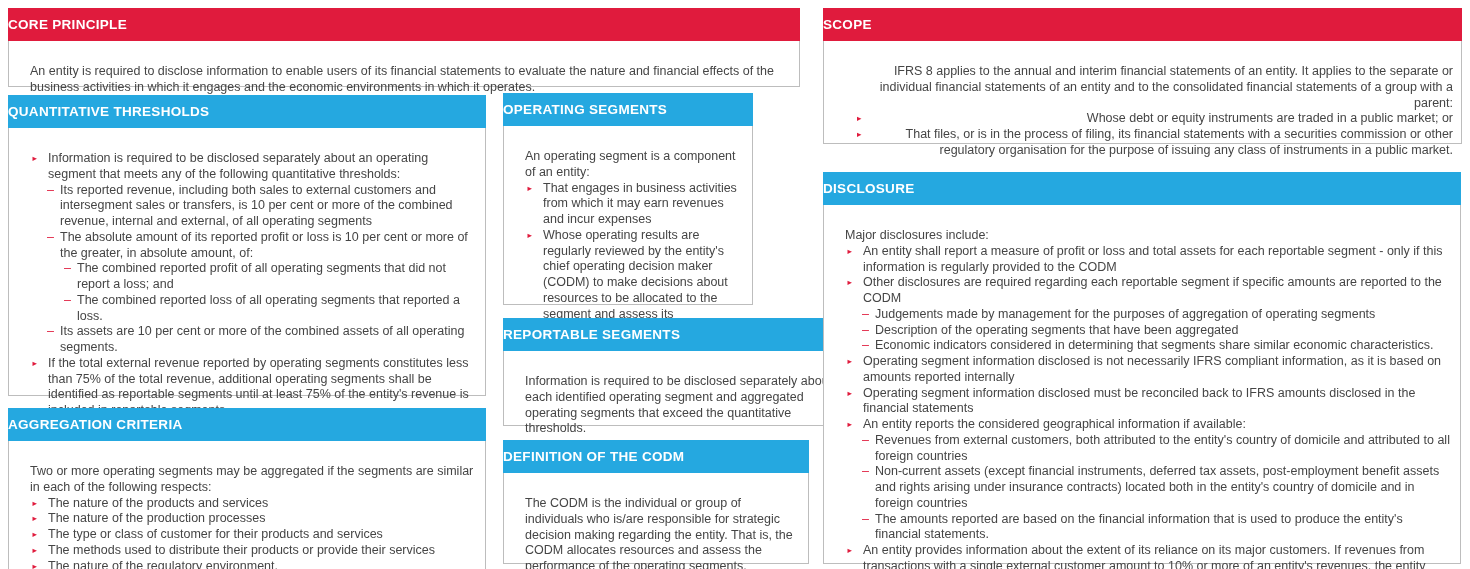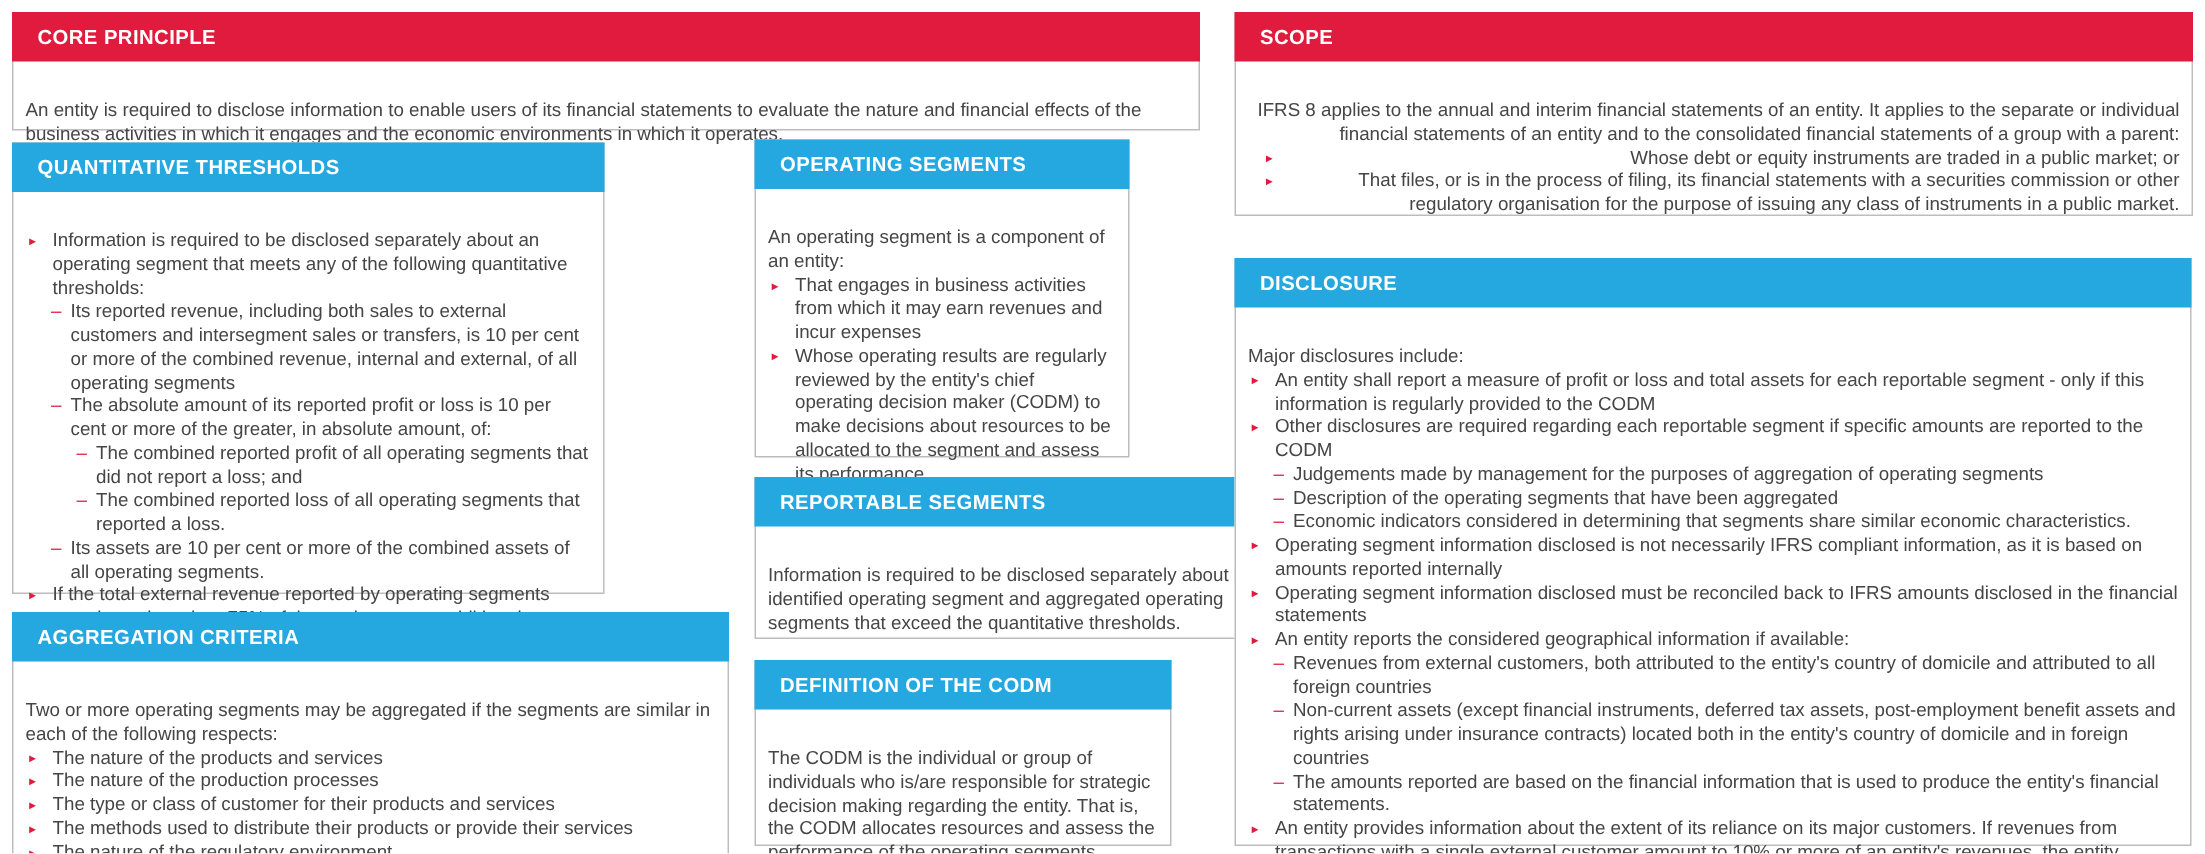--- a/index.html
+++ b/index.html
@@ -1,45 +1,45 @@
 <!DOCTYPE html>
 <html><head>
 <meta charset="utf-8">
 <style>
   * { margin:0; padding:0; box-sizing:border-box; }
   html,body { width:1470px; height:569px; background:#ffffff; overflow:hidden;
               font-family:"Liberation Sans","DejaVu Sans",sans-serif; }
   .board { position:relative; width:1470px; height:569px; background:#ffffff; overflow:hidden; }
 
   .box { position:absolute; background:#ffffff; border:1px solid #bdbdbd; }
-  .hd  { margin:-1px -1px 12px -1px; height:33px; display:flex; align-items:center;
-         padding:0 17px; color:#ffffff; font-weight:bold; font-size:13.5px;
+  .hd  { margin:-1px -1px 0 -1px; height:33px; display:flex; align-items:center;
+         padding:0 0; color:#ffffff; font-weight:bold; font-size:13.5px;
          letter-spacing:0.3px; }
   .hd.red  { background:#e01b3d; }
   .hd.blue { background:#25a8e0; }
 
-  .bd { padding:13px 8px 6px 8px; font-size:12.5px; line-height:1.26; color:#454545; }
+  .bd { padding:23px 8px 6px 8px; font-size:12.5px; line-height:1.26; color:#454545;margin-left:13px; }
 
   .row { display:flex; align-items:flex-start; }
   .row.lv2 { padding-left:16px; }
   .row.lv3 { padding-left:33px; }
 
   .mk { flex:0 0 auto; color:#e01b3d; }
   .mk.triangle { width:18px; font-size:7.5px; line-height:1; padding-top:4px; padding-left:1px; }
   .mk.dash     { width:14px; padding-left:1px; }
 
   .tx { flex:1 1 auto; }
 
   
   #core-principle        { left:8px;   top:8px;   width:792px; height:79px;  }
-  #quantitative          { left:8px;   top:95px;  width:395px; height:301px; }
+  #quantitative          { left:8px;   top:95px;  width:478px; height:301px; }
   #aggregation           { left:8px;   top:408px; width:478px; height:184px; }
   #operating-segments    { left:503px; top:93px;  width:250px; height:212px; }
   #reportable-segments   { left:503px; top:318px; width:358px; height:108px; }
-  #definition-codm       { left:503px; top:440px; width:278px; height:124px; }
+  #definition-codm       { left:503px; top:440px; width:306px; height:124px; }
   #scope                 { left:823px; top:8px;   width:639px; height:136px;text-align:right; }
   #disclosure            { left:823px; top:172px; width:638px; height:392px; }
 </style>
 </head>
 <body>
 
 <div class="board">
 
   <section class="box" id="core-principle">
     <header class="hd red">

